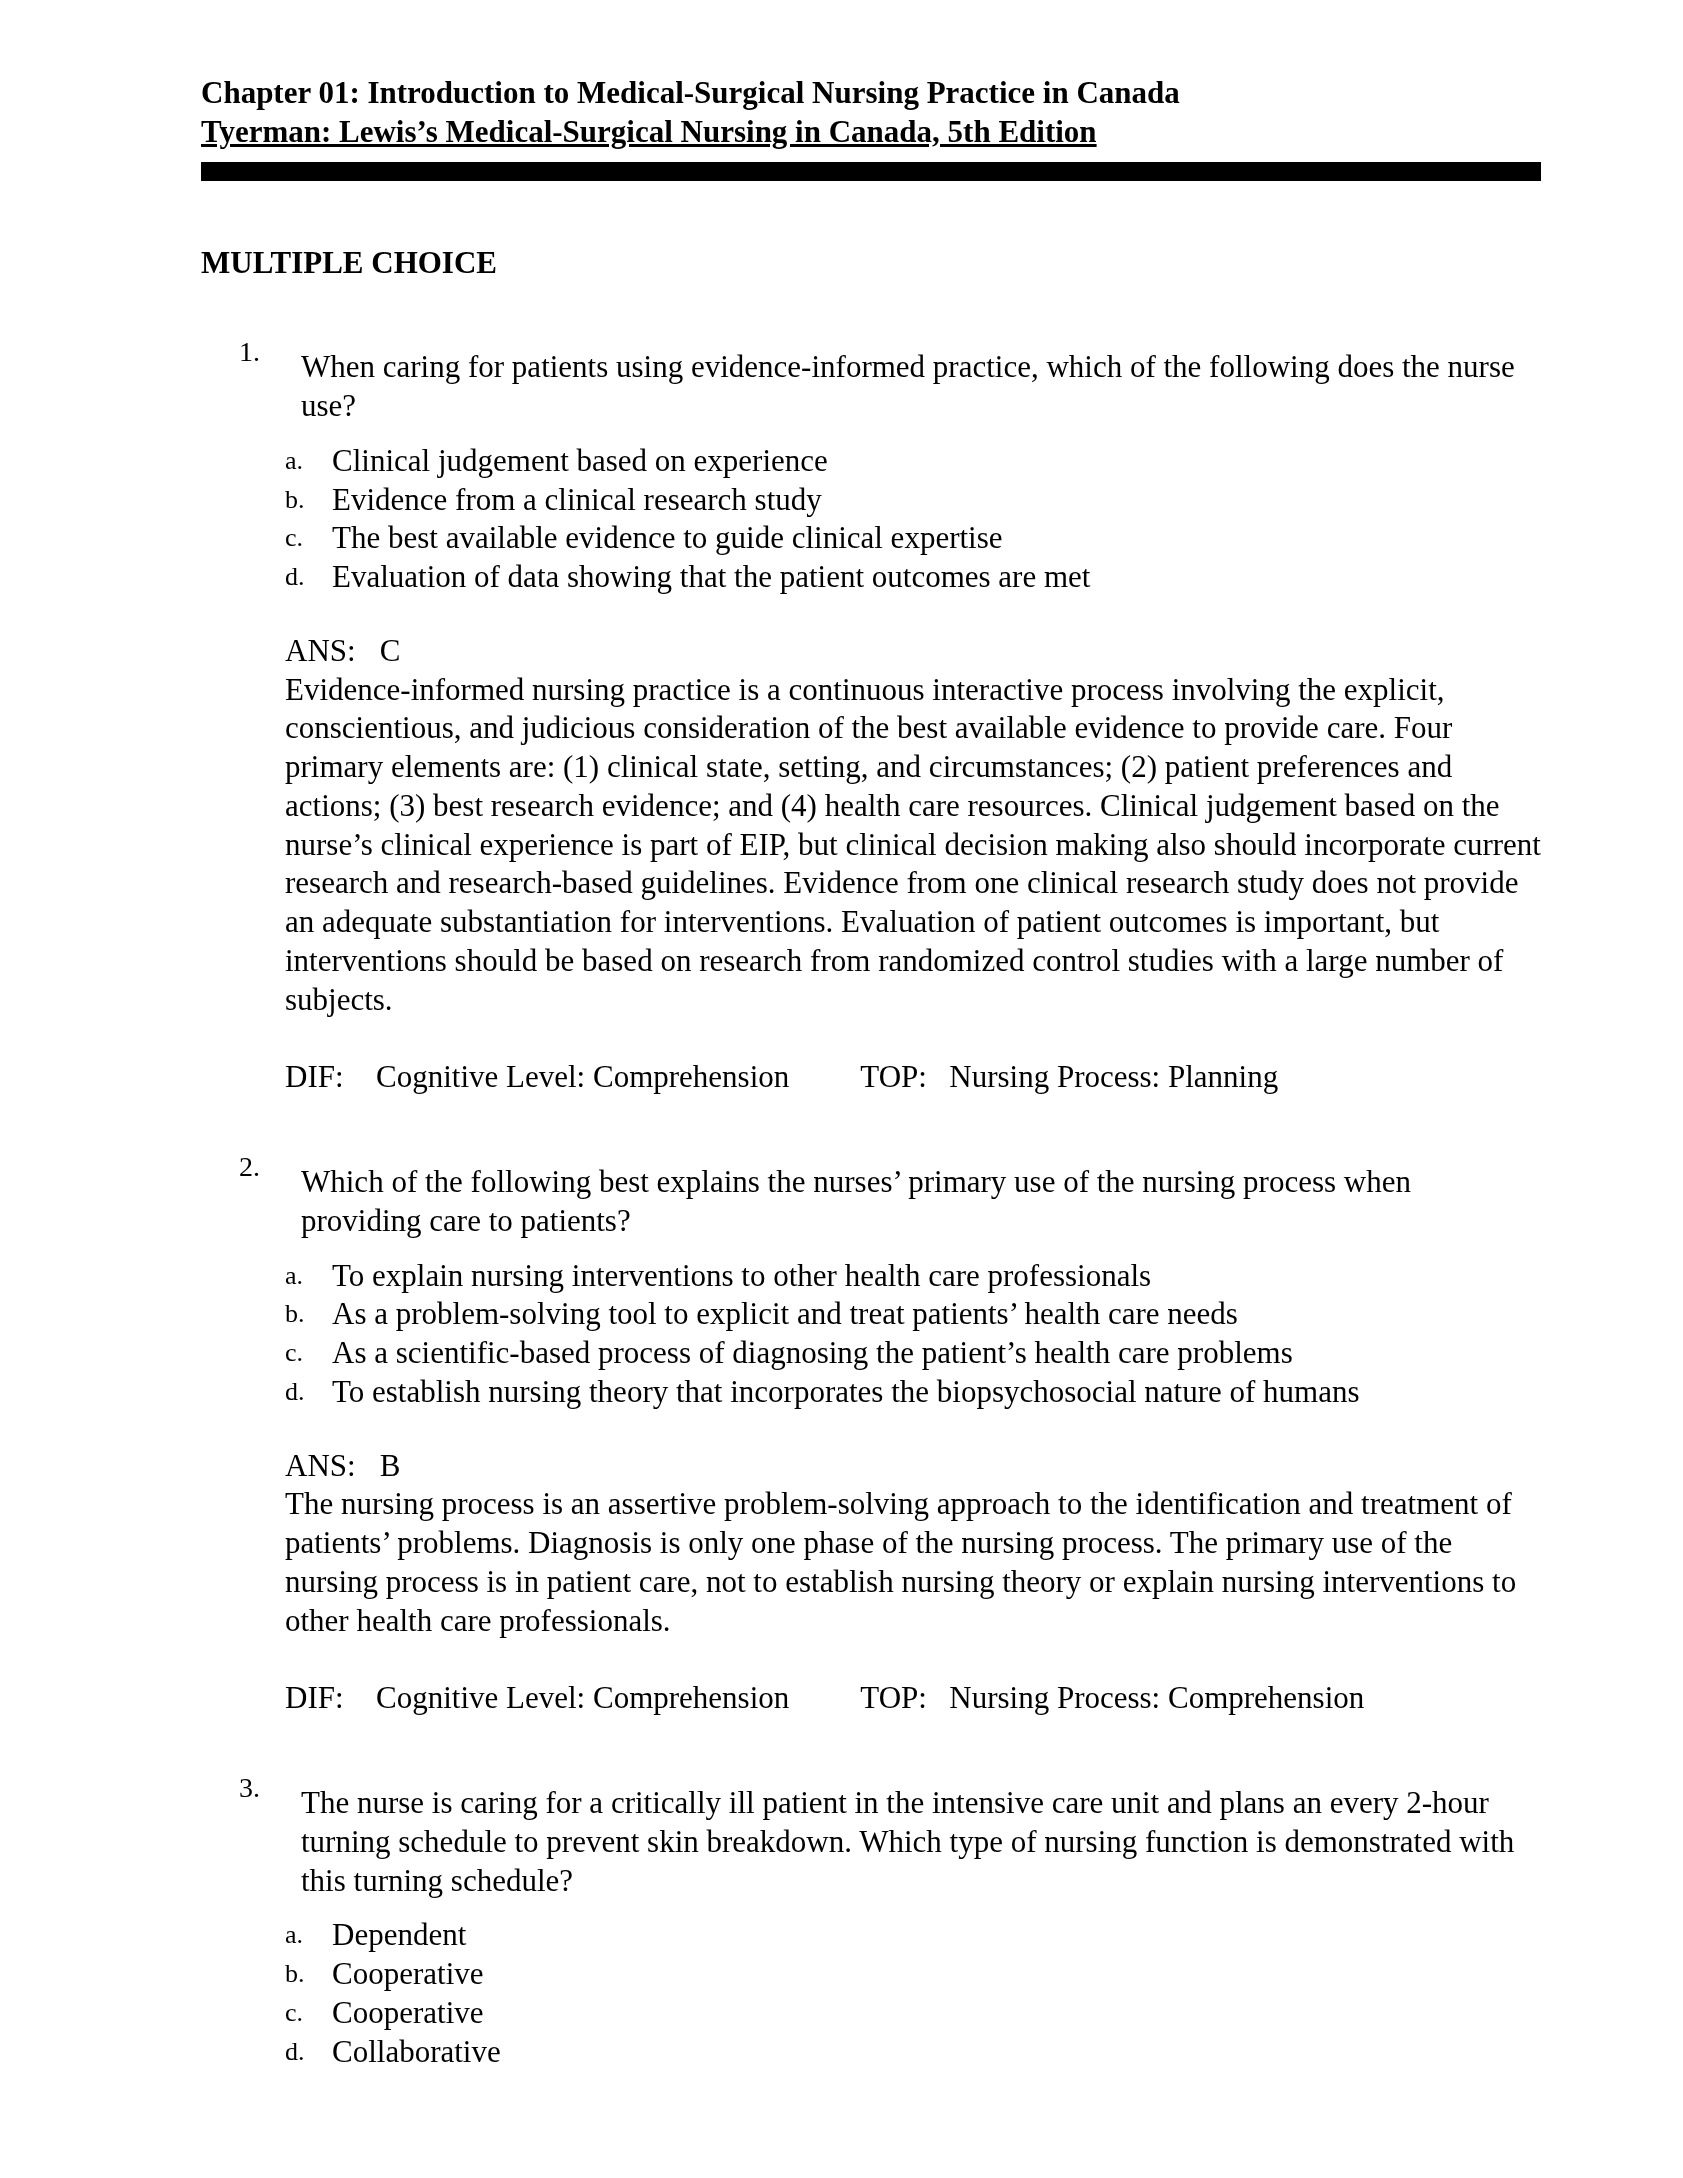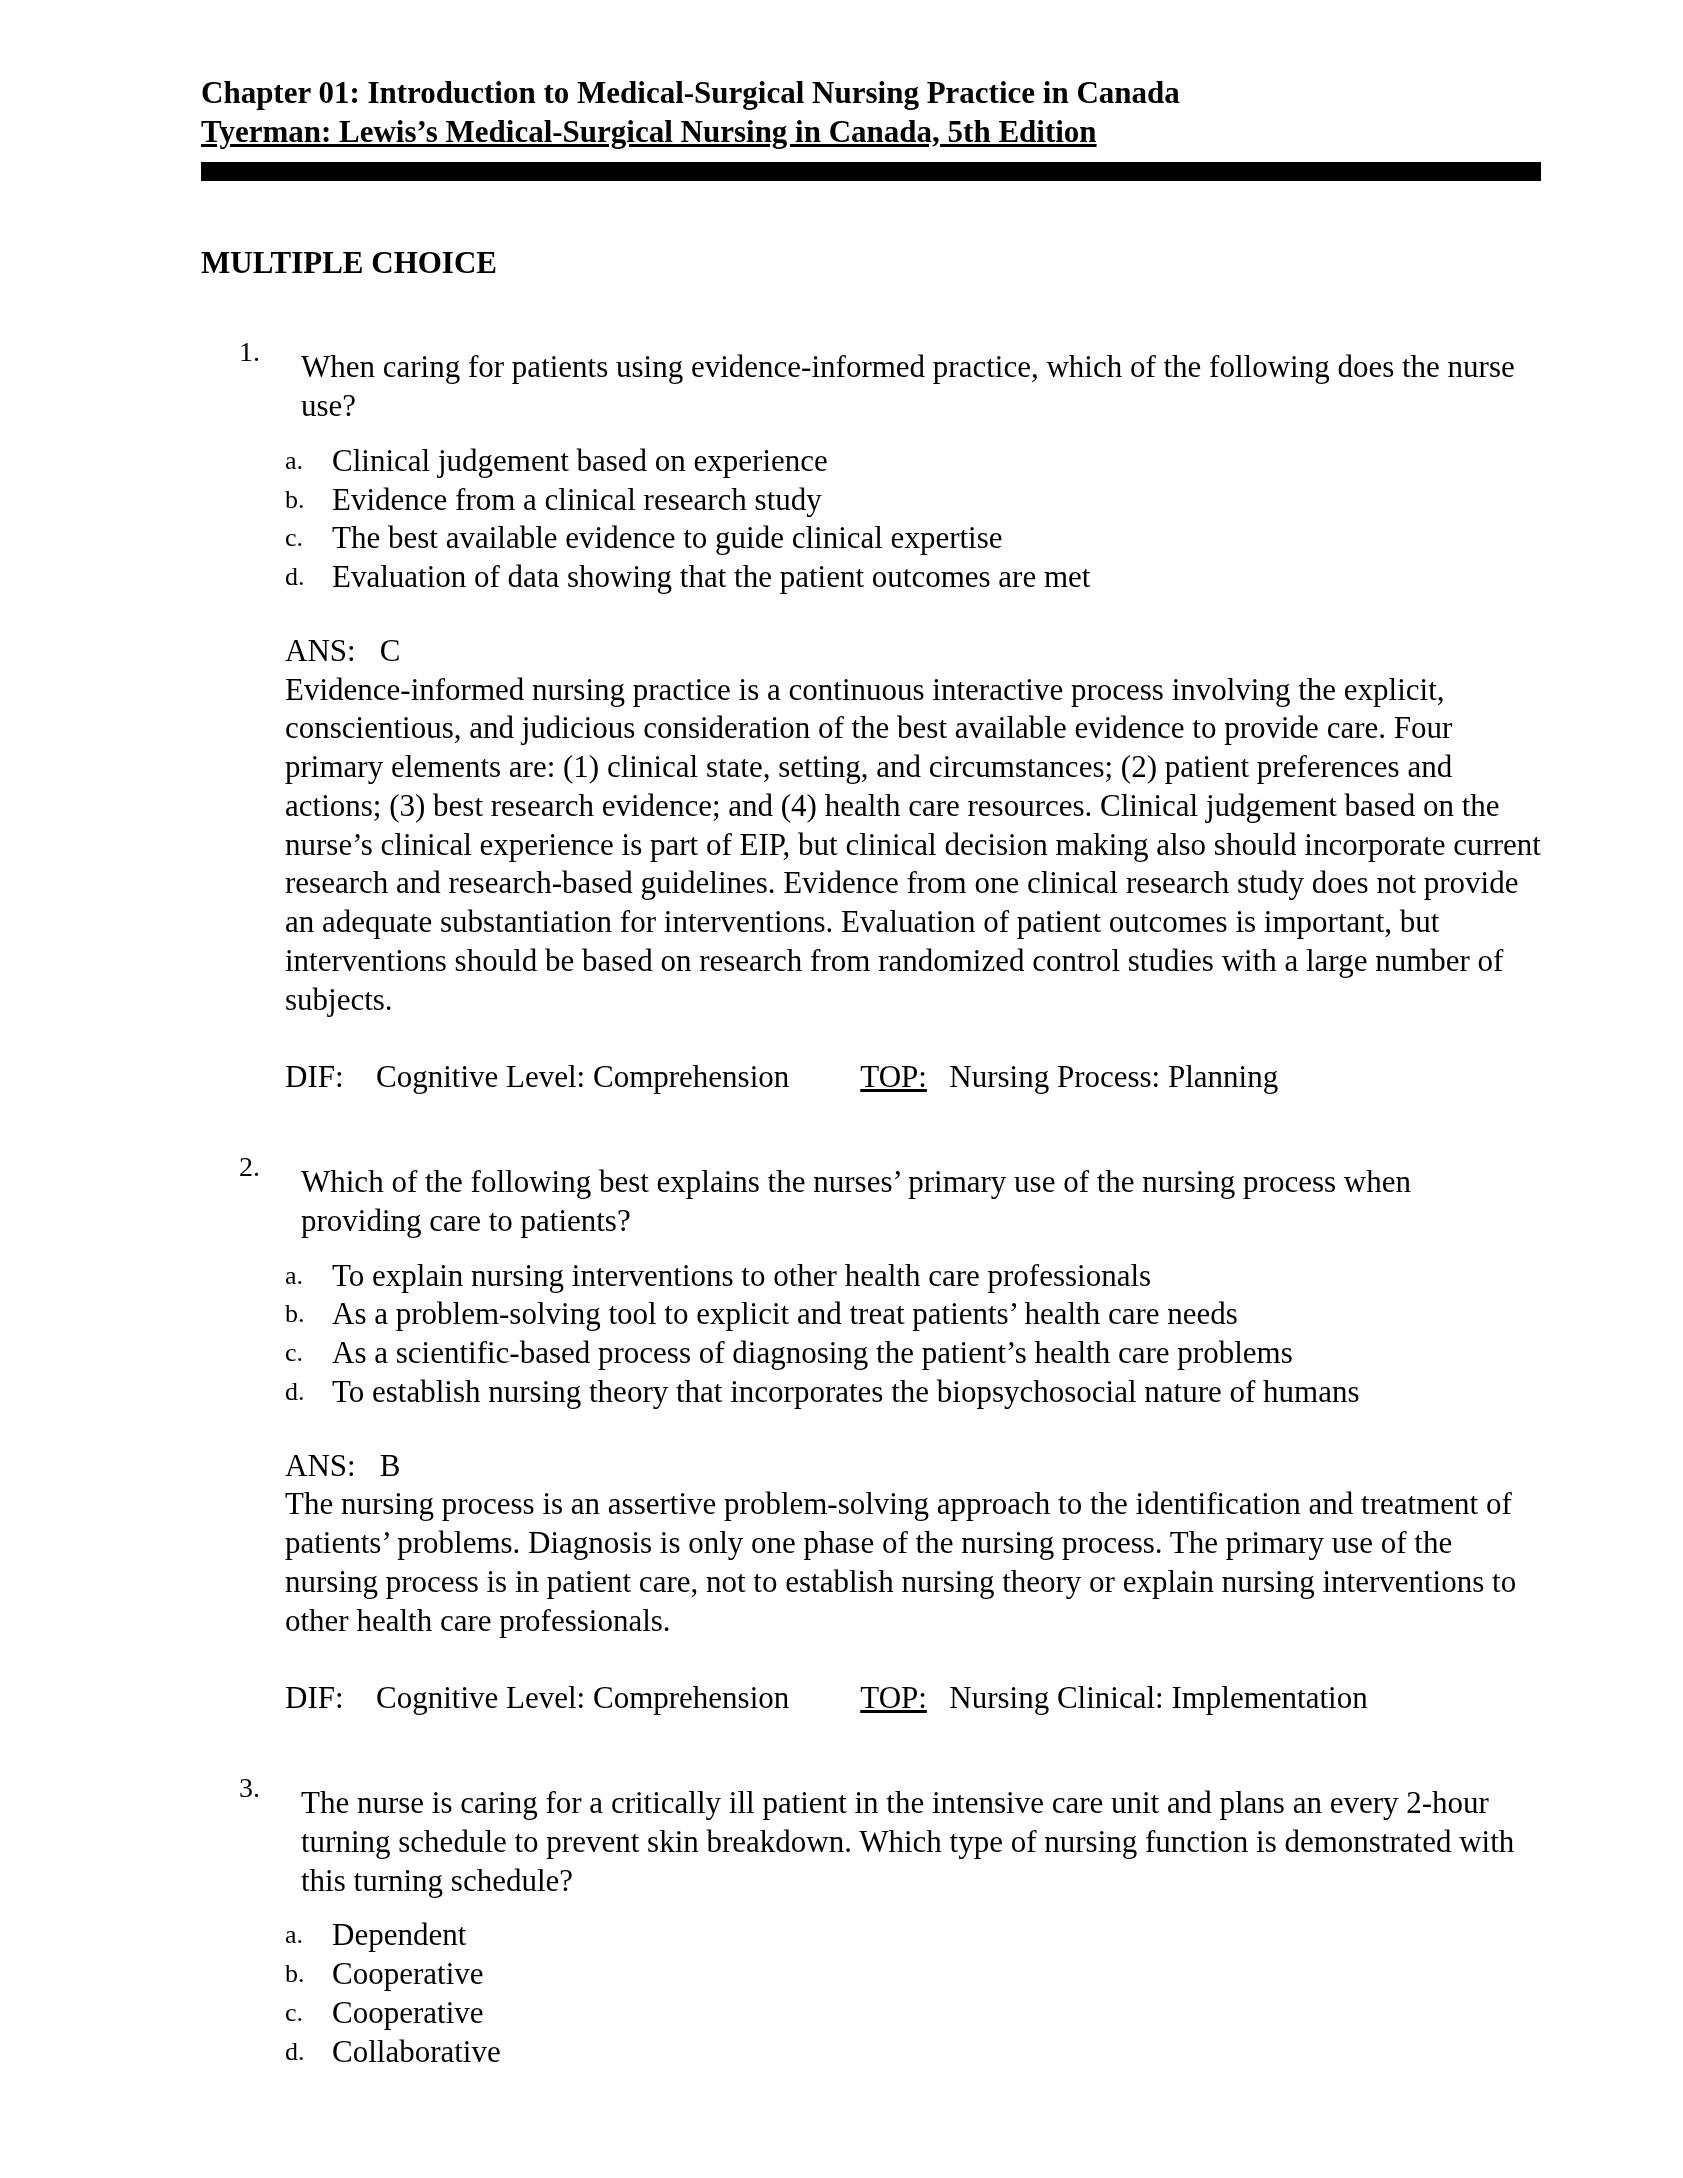--- a/index.html
+++ b/index.html
@@ -49,21 +49,21 @@
     font-size: 26px;
     padding-top: 3px;
   }
   .opt-text { flex: 1; min-width: 0; }
   .answer-block { margin-top: 35px; }
   .ans-label { margin-right: 24px; }
   .rationale { margin: 0; }
   .dif-line { margin-top: 39px; }
   .dif-label { display: inline-block; width: 91px; }
   .dif-value { margin-right: 71px; }
-  .top-label { display: inline-block; width: 89px; text-decoration: underline; }
+  .top-label { display: inline-block; width: 89px; }
 </style>
 </head>
 <body>
 
 <div class="page">
 
   <div class="title-block">
     <div class="title-line">Chapter 01: Introduction to Medical-Surgical Nursing Practice in Canada</div>
     <div class="title-line title-underline">Tyerman: Lewis’s Medical-Surgical Nursing in Canada, 5th Edition</div>
     <div class="divider-bar"></div>
@@ -130,21 +130,21 @@
             <span class="opt-text">To establish nursing theory that incorporates the biopsychosocial nature of humans</span>
           </div>
         </div>
         <div class="answer-block">
           <div class="ans-line">
             <span class="ans-label">ANS:</span><span>B</span>
           </div>
           <p class="rationale">The nursing process is an assertive problem-solving approach to the identification and treatment of patients’ problems. Diagnosis is only one phase of the nursing process. The primary use of the nursing process is in patient care, not to establish nursing theory or explain nursing interventions to other health care professionals.</p>
         </div>
         <div class="dif-line">
-          <span class="dif-label">DIF:</span><span class="dif-value">Cognitive Level: Comprehension</span><span class="top-label">TOP:</span><span>Nursing Clinical: Implementation</span>
+          <span class="dif-label">DIF:</span><span class="dif-value">Cognitive Level: Comprehension</span><span class="top-label">TOP:</span><span>Nursing Process: Comprehension</span>
         </div>
       </div>
     </div>
   </div>
 
   <div class="question">
     <div class="q-row">
       <div class="q-num">3.</div>
       <div class="q-body">
         <p class="stem">The nurse is caring for a critically ill patient in the intensive care unit and plans an every 2-hour turning schedule to prevent skin breakdown. Which type of nursing function is demonstrated with this turning schedule?</p>

